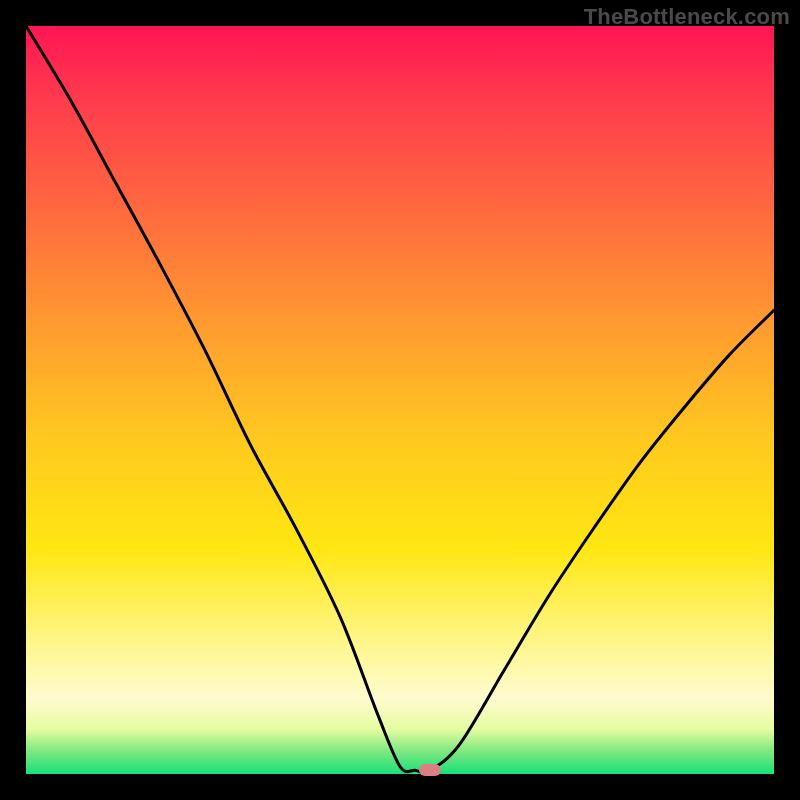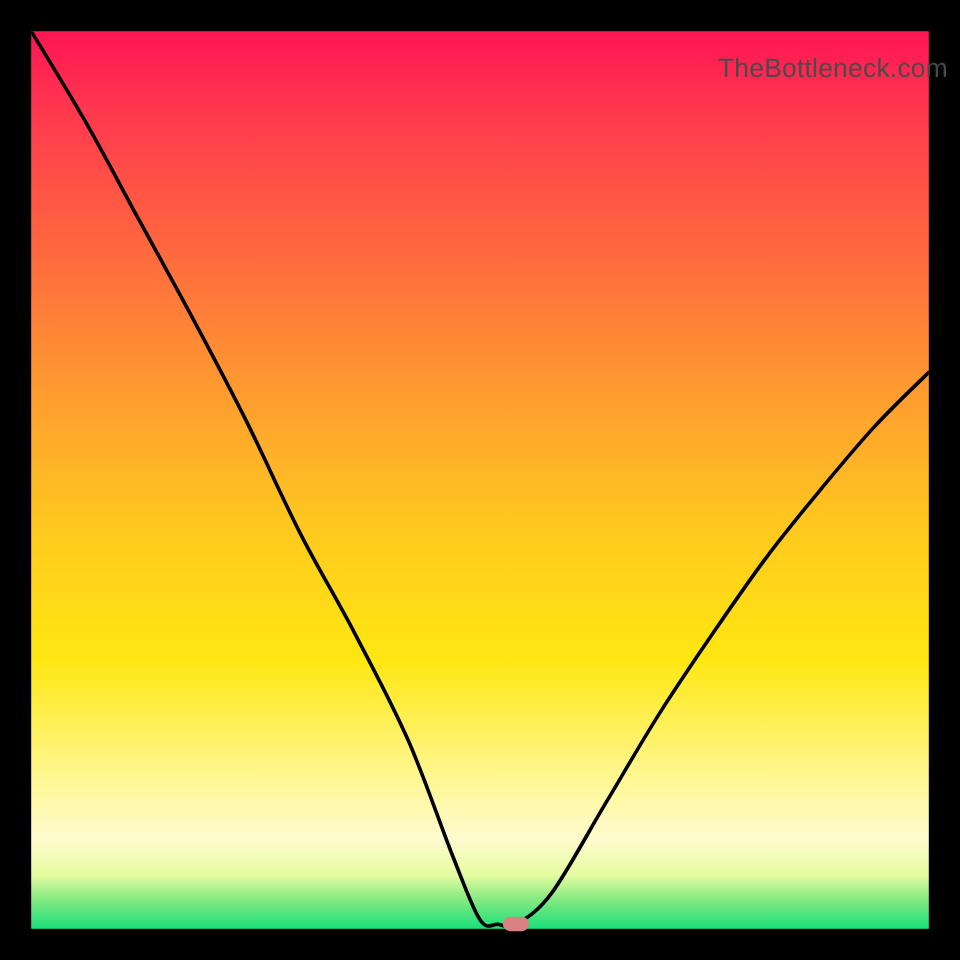--- a/index.html
+++ b/index.html
@@ -40,24 +40,23 @@
       #7de880 97%,
       #17e07a 100%
     );
   }
   .watermark {
     position: absolute;
     top: 4px;
     right: 10px;
     color: #4a4a4a;
     font-size: 22px;
-    font-weight: 400;
+    font-weight: 700;
     letter-spacing: 0.2px;
     z-index: 5;
-    margin-top: 40px;
   }
   svg.curve-layer {
     position: absolute;
     left: 26px;
     top: 26px;
     width: 748px;
     height: 748px;
     pointer-events: none;
   }
   .marker {

